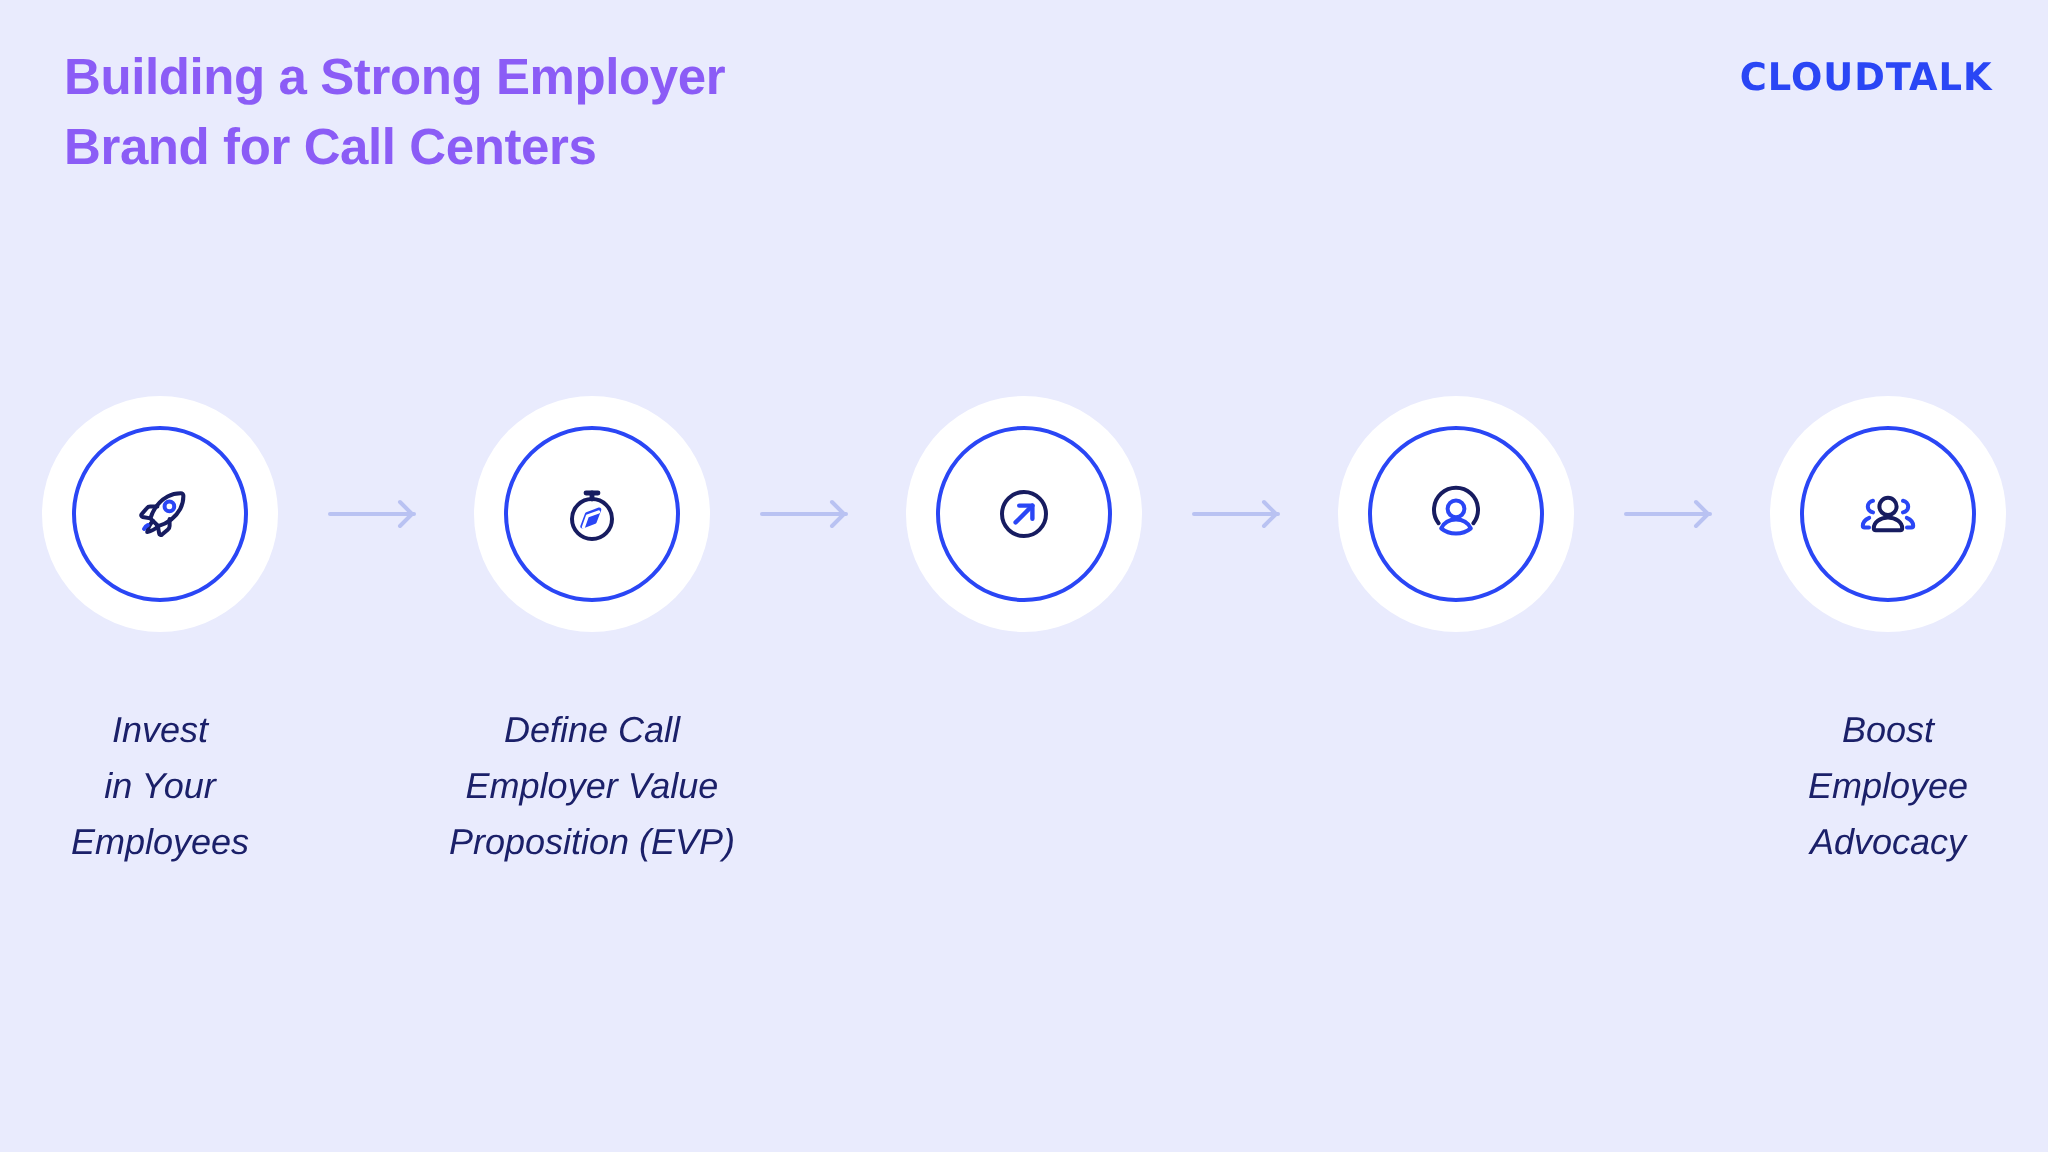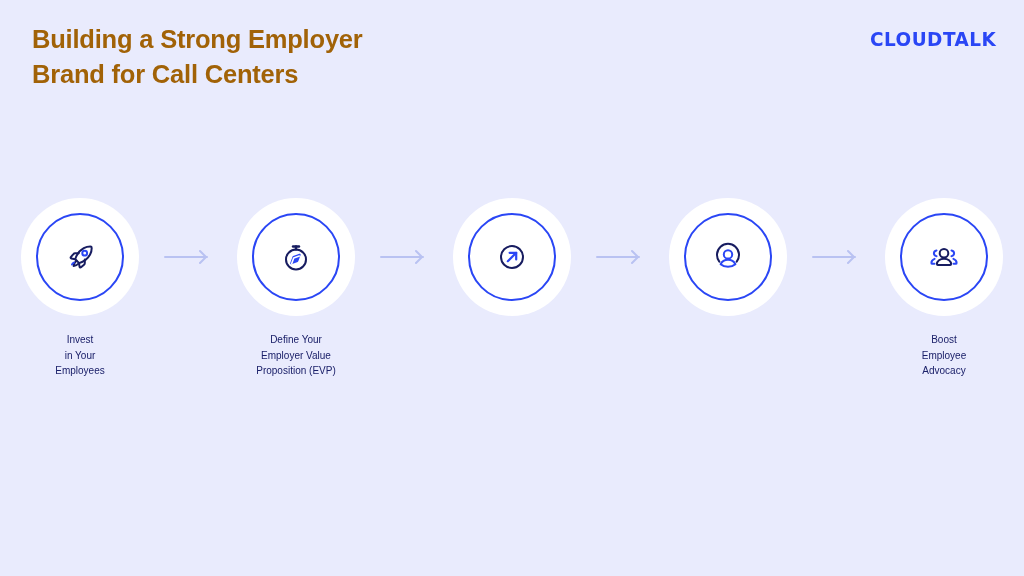--- a/index.html
+++ b/index.html
@@ -25,21 +25,21 @@
 
   
   .title {
     position: absolute;
     left: 32px;
     top: 22px;
     font-size: 25.5px;
     font-weight: bold;
     line-height: 1.38;
     letter-spacing: -0.2px;
-    color: #a16207;
+    color: #8b5cf6;
     white-space: pre-line;
     margin: 0;
   }
   .logo {
     position: absolute;
     right: 28px;
     top: 28px;
     font-size: 19px;
     font-weight: bold;
     letter-spacing: 0.5px;
@@ -83,27 +83,28 @@
     border: 2.4px solid #2a46f5;
     background: #ffffff;
     display: flex;
     align-items: center;
     justify-content: center;
   }
   .ring svg {
     display: block;
   }
   .step-label {
-    margin-top: 16px;
-    font-size: 10px;
+    margin-top: 36px;
+    font-size: 18px;
     line-height: 1.55;
     text-align: center;
     color: #1b2069;
     white-space: pre-line;
     font-weight: normal;
+    font-style: italic;
   }
 
   .connector {
     flex: 0 0 auto;
     width: 56px;
     height: 118px;
     display: flex;
     align-items: center;
     justify-content: center;
   }
@@ -159,21 +160,21 @@
             <svg width="40" height="40" viewBox="0 0 40 40" fill="none">
               <circle cx="20" cy="22.5" r="10" stroke="#171c60" stroke-width="2"></circle>
               <path d="M17 9.5h6" stroke="#171c60" stroke-width="2.4" stroke-linecap="round"></path>
               <path d="M20 9.5v3" stroke="#171c60" stroke-width="2.4" stroke-linecap="round"></path>
               <path d="M24.6 18.1l-2.3 6.2a1 1 0 0 1-0.6 0.6l-6.2 2.3c-0.8 0.3-1.6-0.5-1.3-1.3l2.3-6.2a1 1 0 0 1 0.6-0.6l6.2-2.3c0.8-0.3 1.6 0.5 1.3 1.3z" fill="#2a46f5"></path>
               <path d="M15.7 26.6l2-5.6 5.6-2" stroke="#ffffff" stroke-width="1.6" stroke-linecap="round" stroke-linejoin="round"></path>
             </svg>
           </span>
         </div>
       </div>
-      <div class="step-label">Define Your
+      <div class="step-label">Define Call
 Employer Value
 Proposition (EVP)</div>
     </div>
 
     <div class="connector">
       <span>
         <svg width="48" height="16" viewBox="0 0 48 16" fill="none">
           <path d="M1 8h42" stroke="#b9c2f2" stroke-width="2" stroke-linecap="round"></path>
           <path d="M36 2l6 6-6 6" stroke="#b9c2f2" stroke-width="2" stroke-linecap="round" stroke-linejoin="round"></path>
         </svg>

